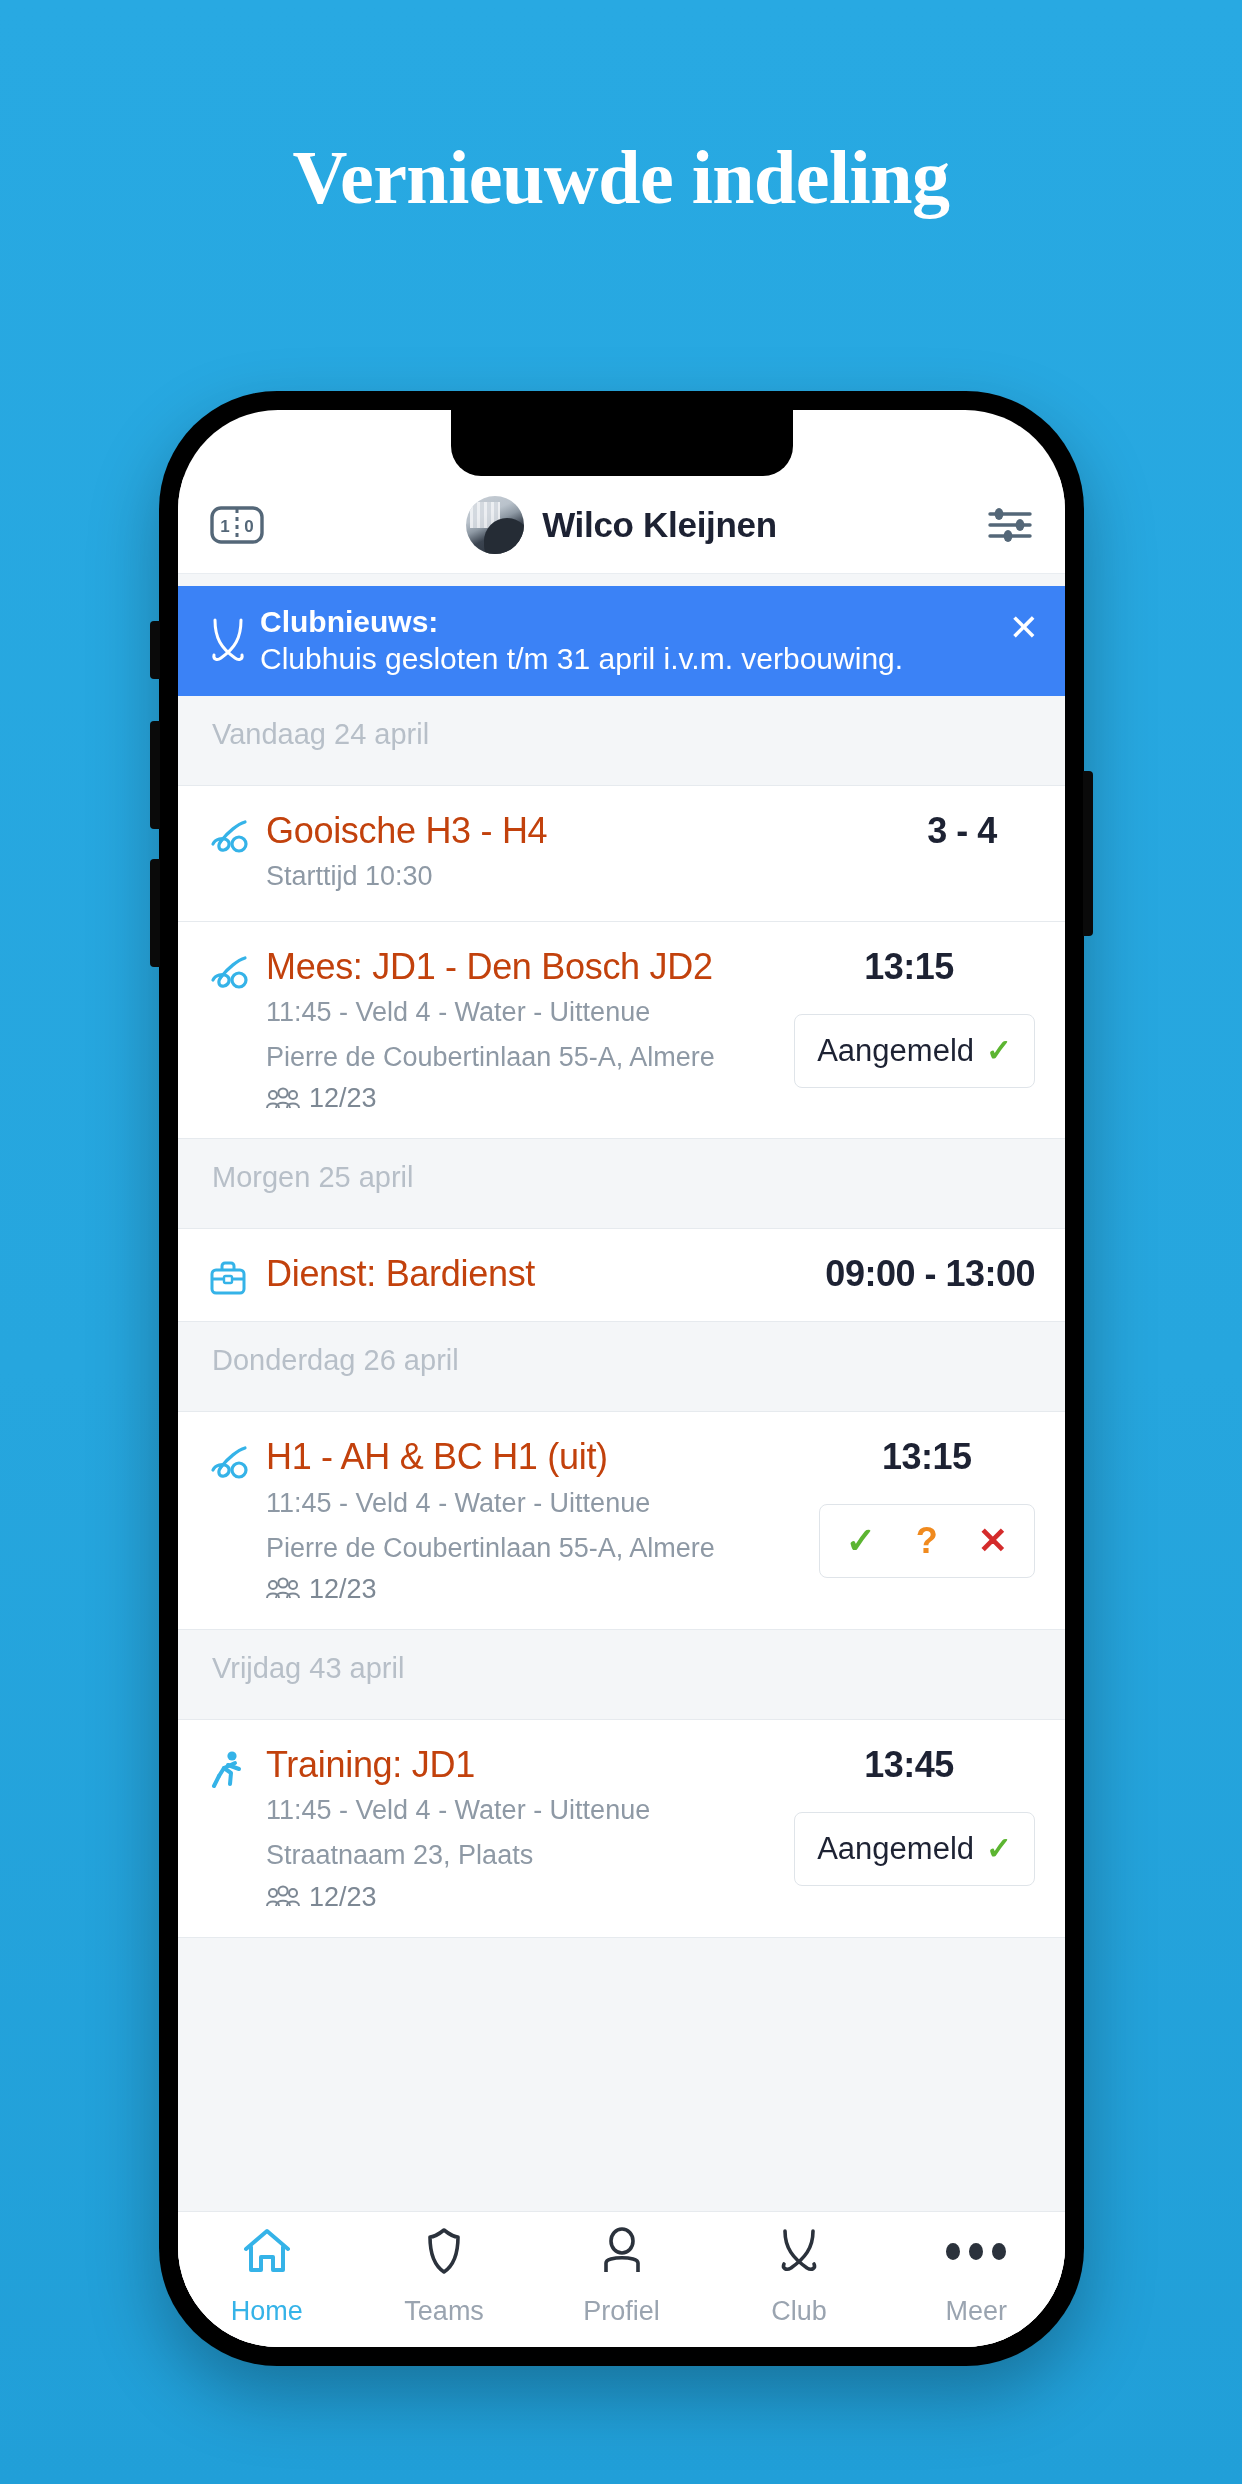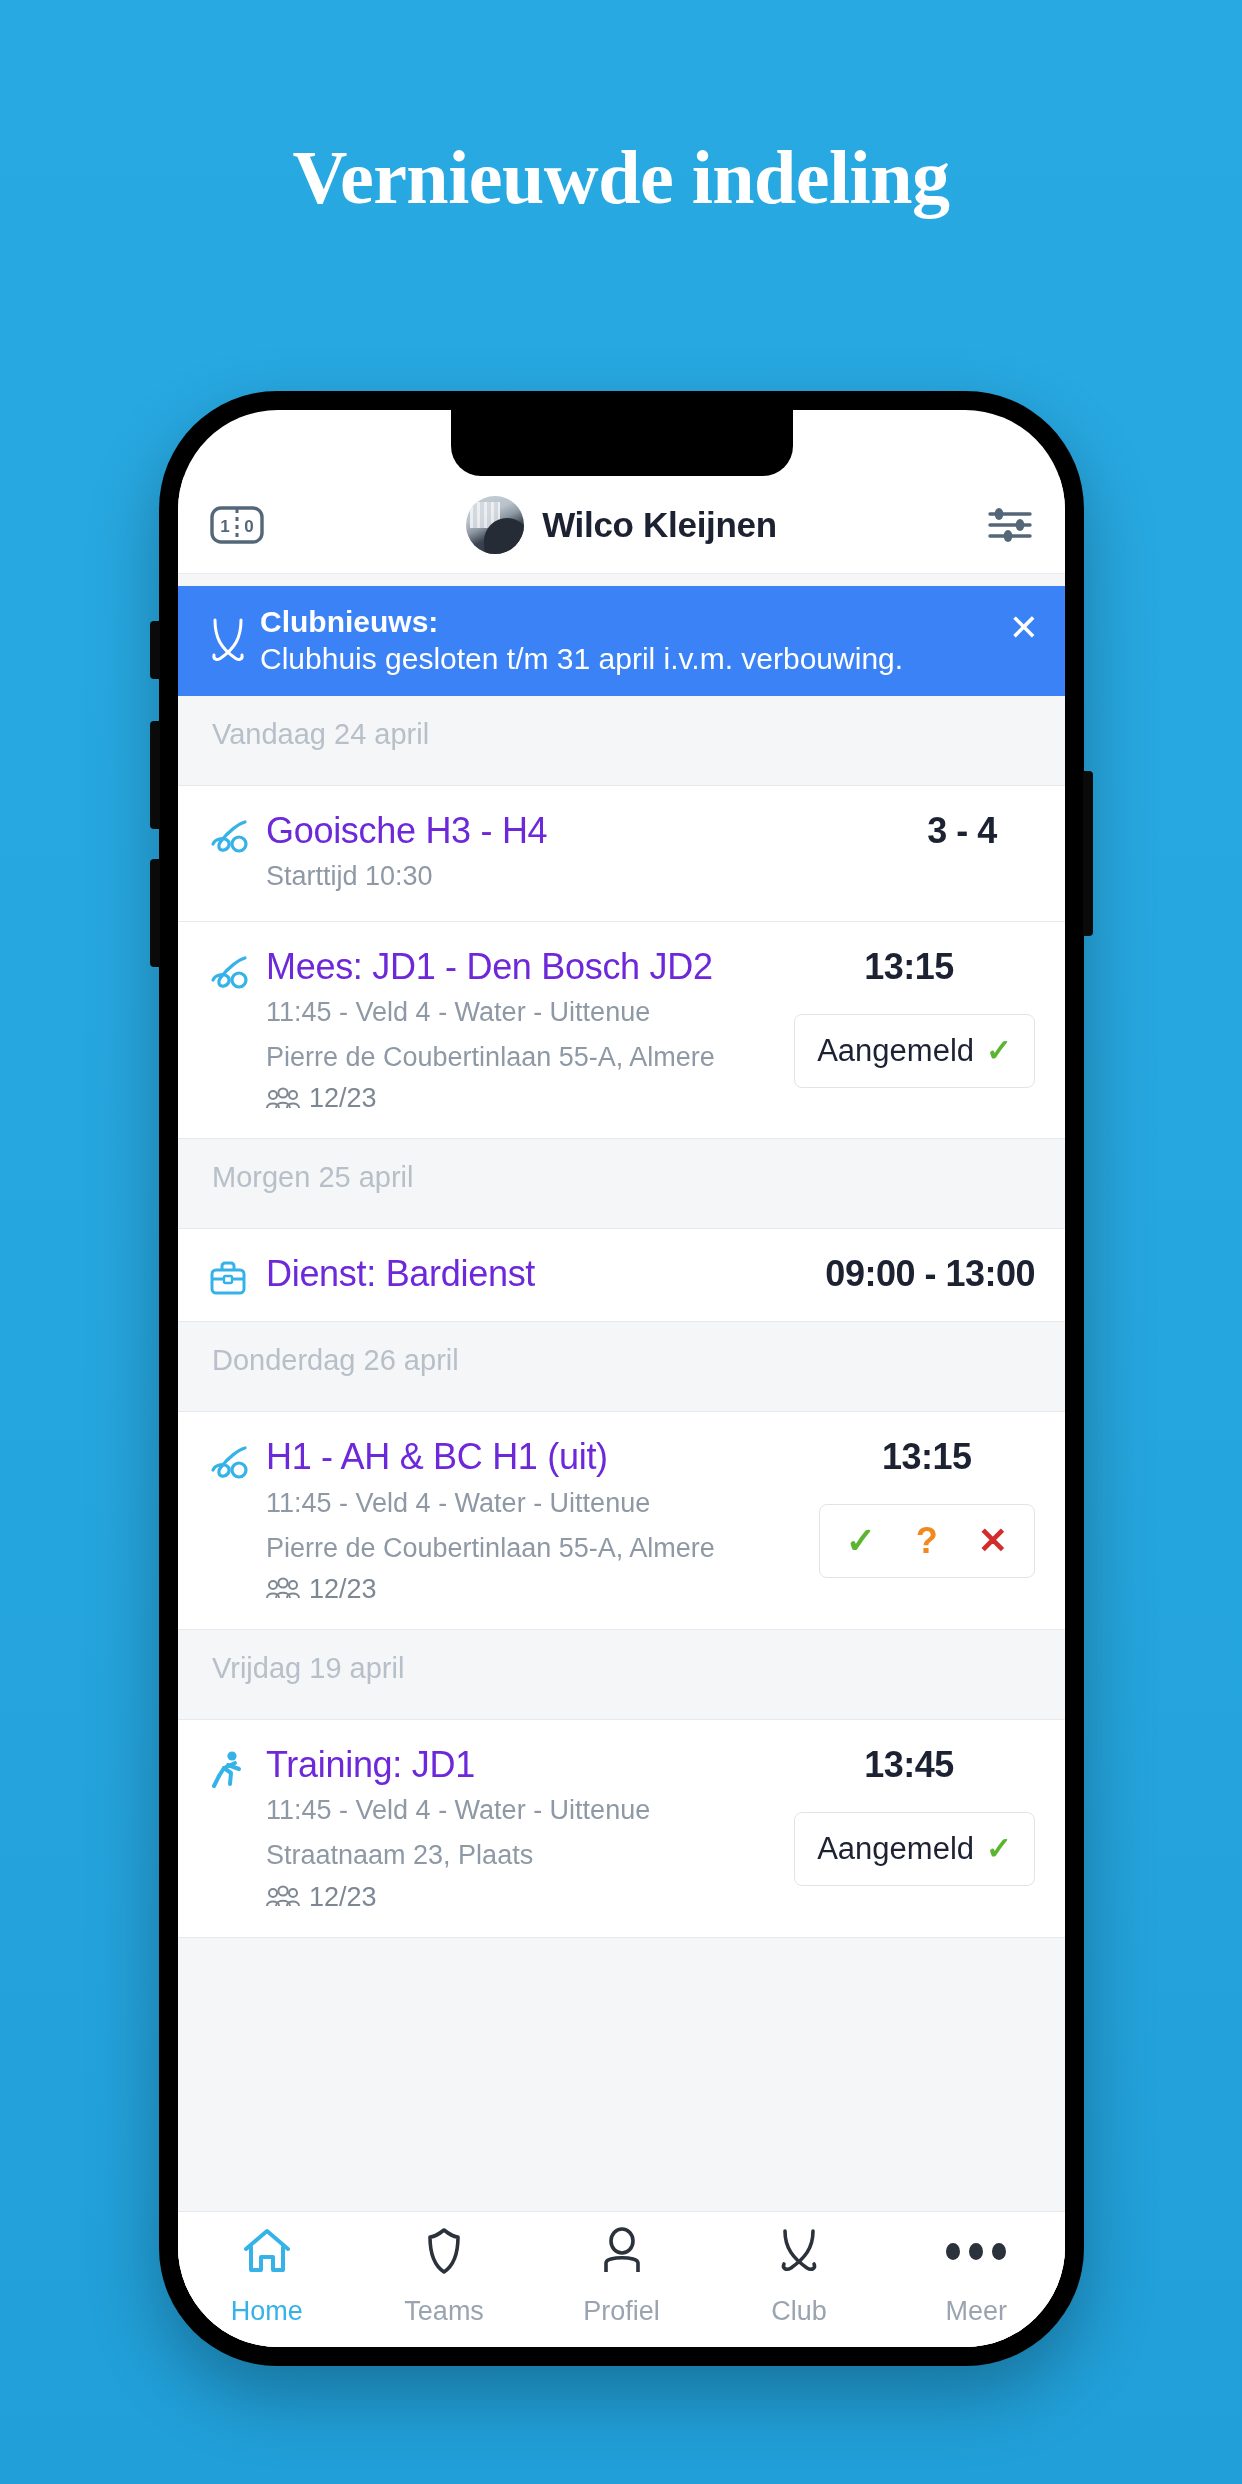--- a/index.html
+++ b/index.html
@@ -135,21 +135,21 @@
   .card {
     background:#ffffff;
     border-bottom:1px solid #e6eaee;
     padding: 24px 30px 24px 30px;
     display:flex;
     position:relative;
   }
   .card-icon { flex:0 0 58px; padding-top:6px; display:flex; justify-content:flex-start; }
   .card-main { flex:1; min-width:0; }
   .card-title {
-    font-size:36px; color:#6d28d9; font-weight:normal;
+    font-size:36px; color:#c2410c; font-weight:normal;
     letter-spacing:-0.3px; line-height:1.15;
     white-space:nowrap;
   }
   .card-sub {
     font-size:27px; color:#8e99a5; line-height:1.45; margin-top:6px;
     white-space:nowrap;
   }
   .card-attend {
     font-size:27px; color:#7d8894; display:flex; align-items:center; gap:9px; margin-top:6px;
   }
@@ -375,21 +375,21 @@
         <div class="card-right">
           <div class="card-time">13:15</div>
           <div class="btn-group">
             <span class="g-check">✓</span>
             <span class="g-quest">?</span>
             <span class="g-cross">✕</span>
           </div>
         </div>
       </div>
 
-      <div class="day-header">Vrijdag 19 april</div>
+      <div class="day-header">Vrijdag 43 april</div>
 
       <div class="card">
         <div class="card-icon">
           <svg width="40" height="42" viewBox="0 0 40 42">
             <circle cx="24" cy="6" r="4.6" fill="#35b3e8"></circle>
             <path d="M27 13 L16 18 L11 26" fill="none" stroke="#35b3e8" stroke-width="4" stroke-linecap="round" stroke-linejoin="round"></path>
             <path d="M16 18 L23 23 L22 34" fill="none" stroke="#35b3e8" stroke-width="4" stroke-linecap="round" stroke-linejoin="round"></path>
             <path d="M11 26 L6 36" fill="none" stroke="#35b3e8" stroke-width="4" stroke-linecap="round"></path>
             <path d="M20 15 L31 19" fill="none" stroke="#35b3e8" stroke-width="4" stroke-linecap="round"></path>
           </svg>

